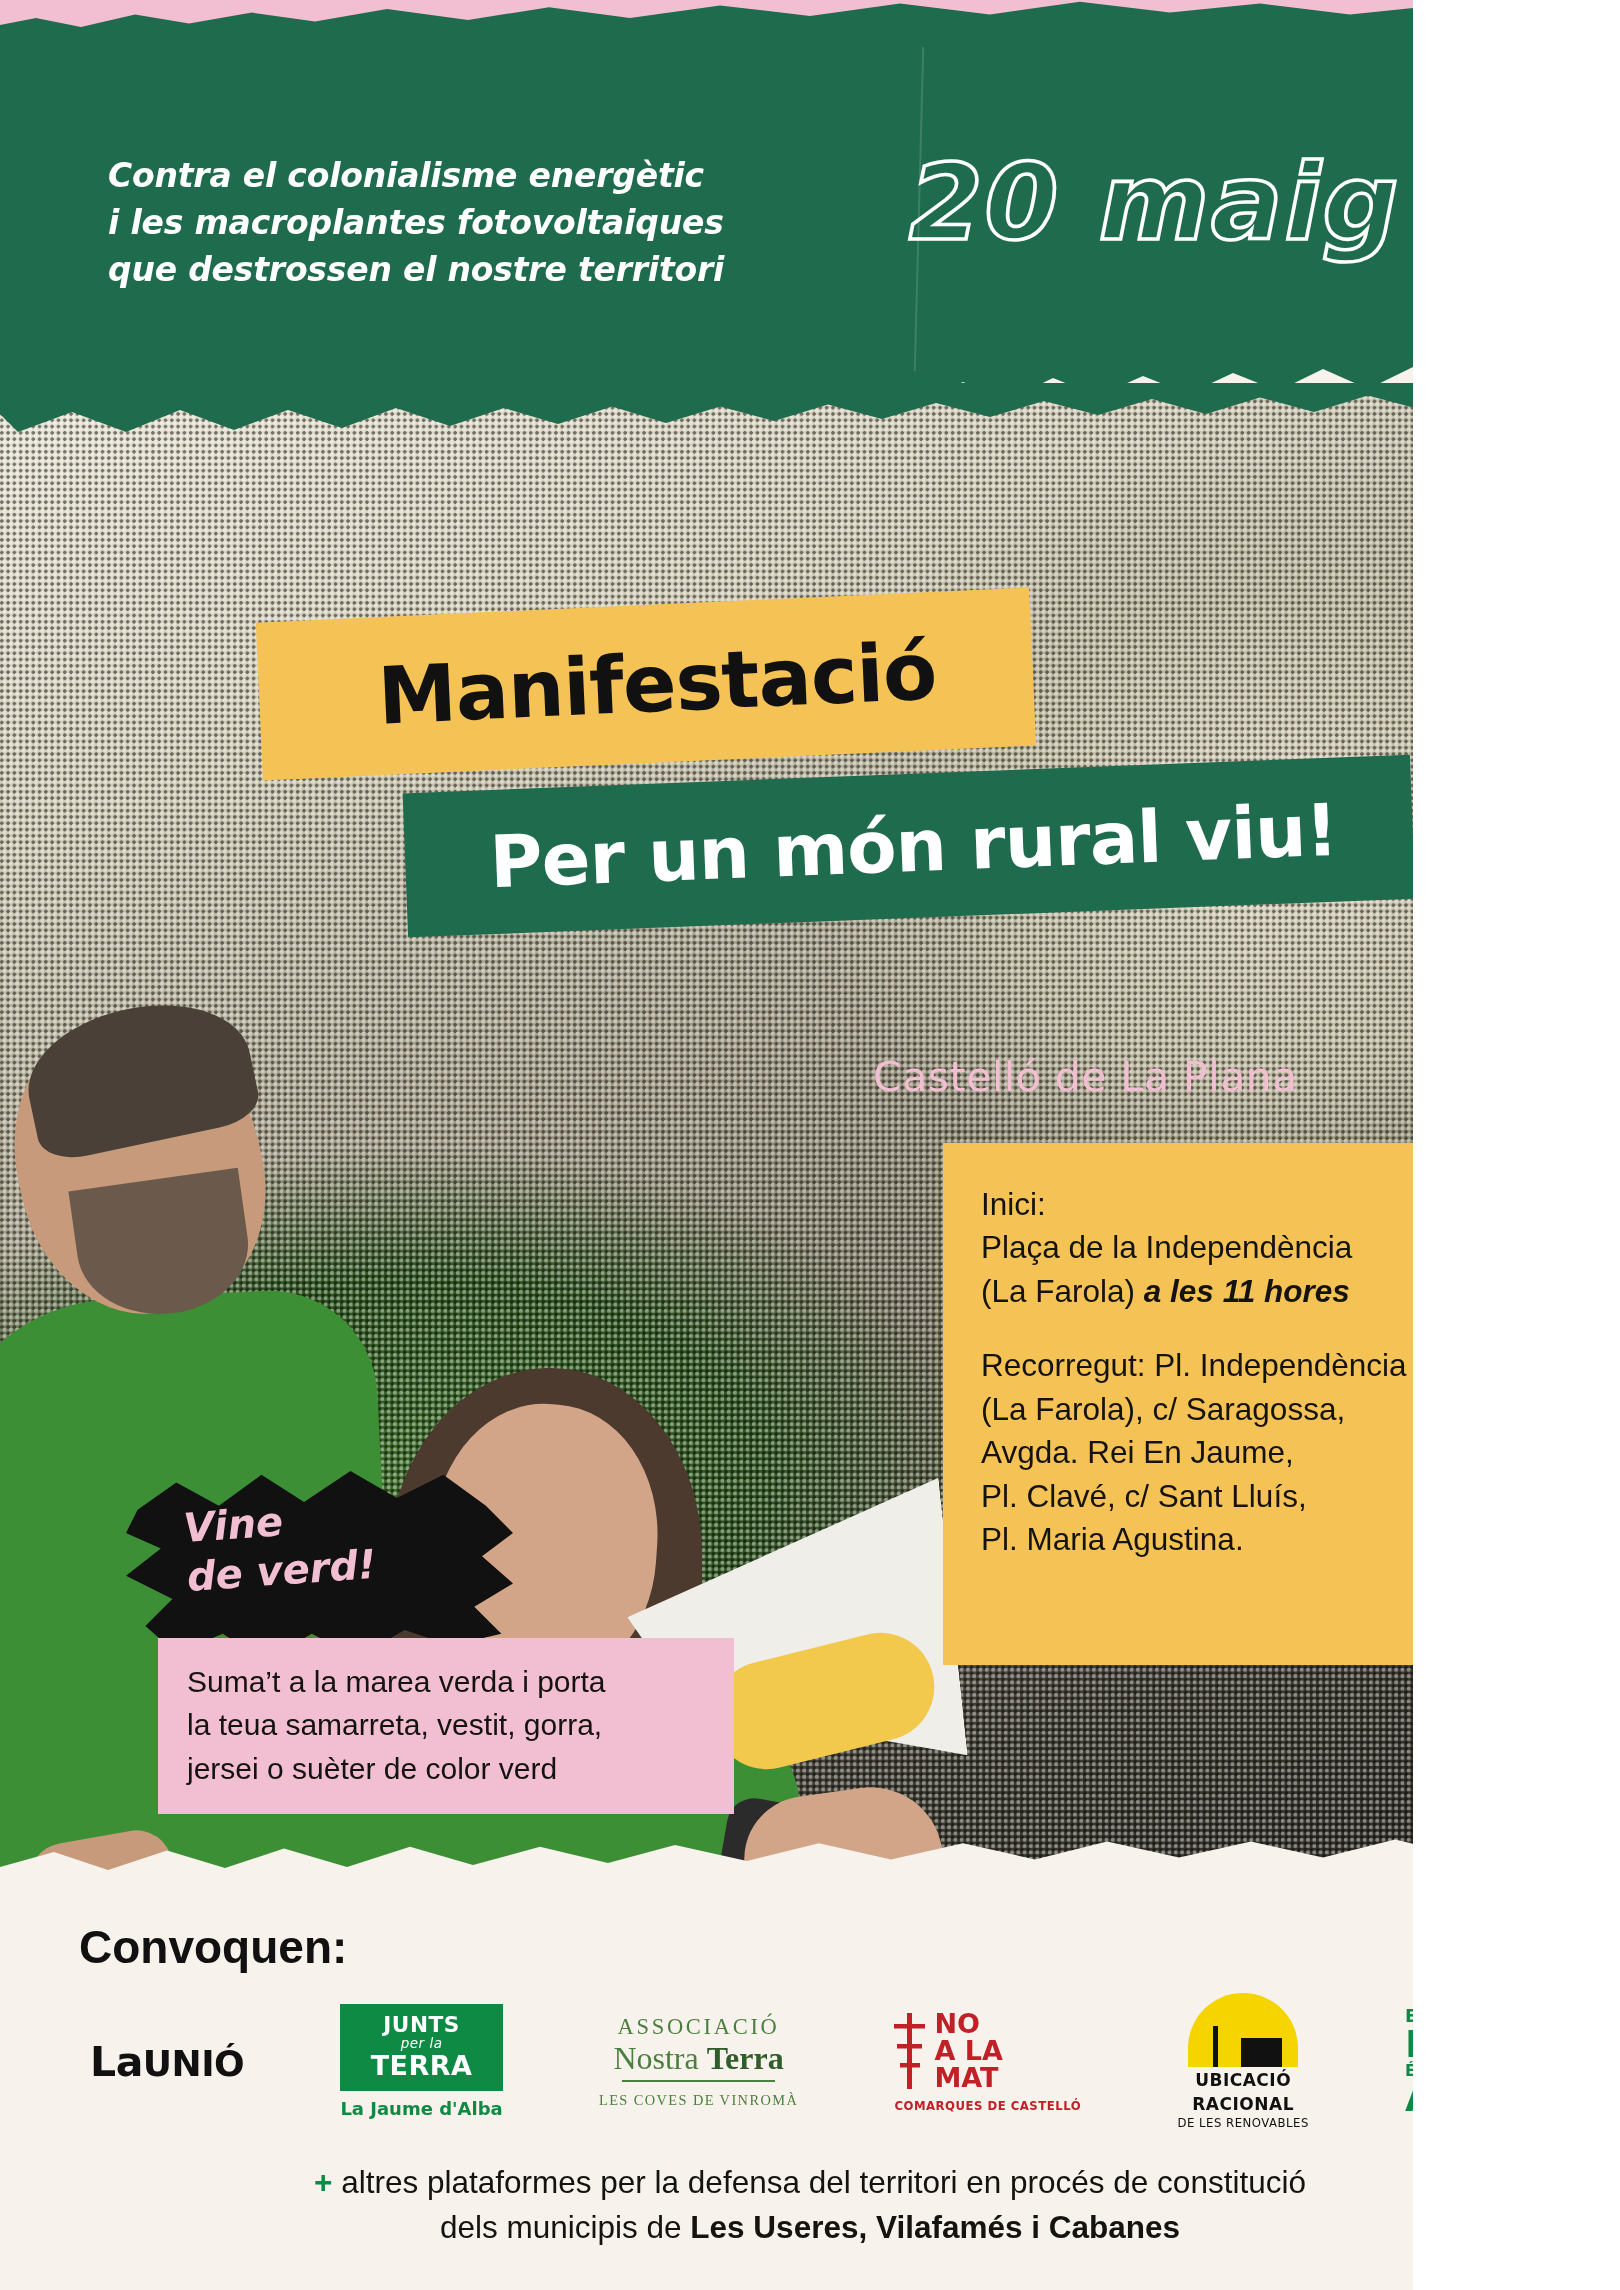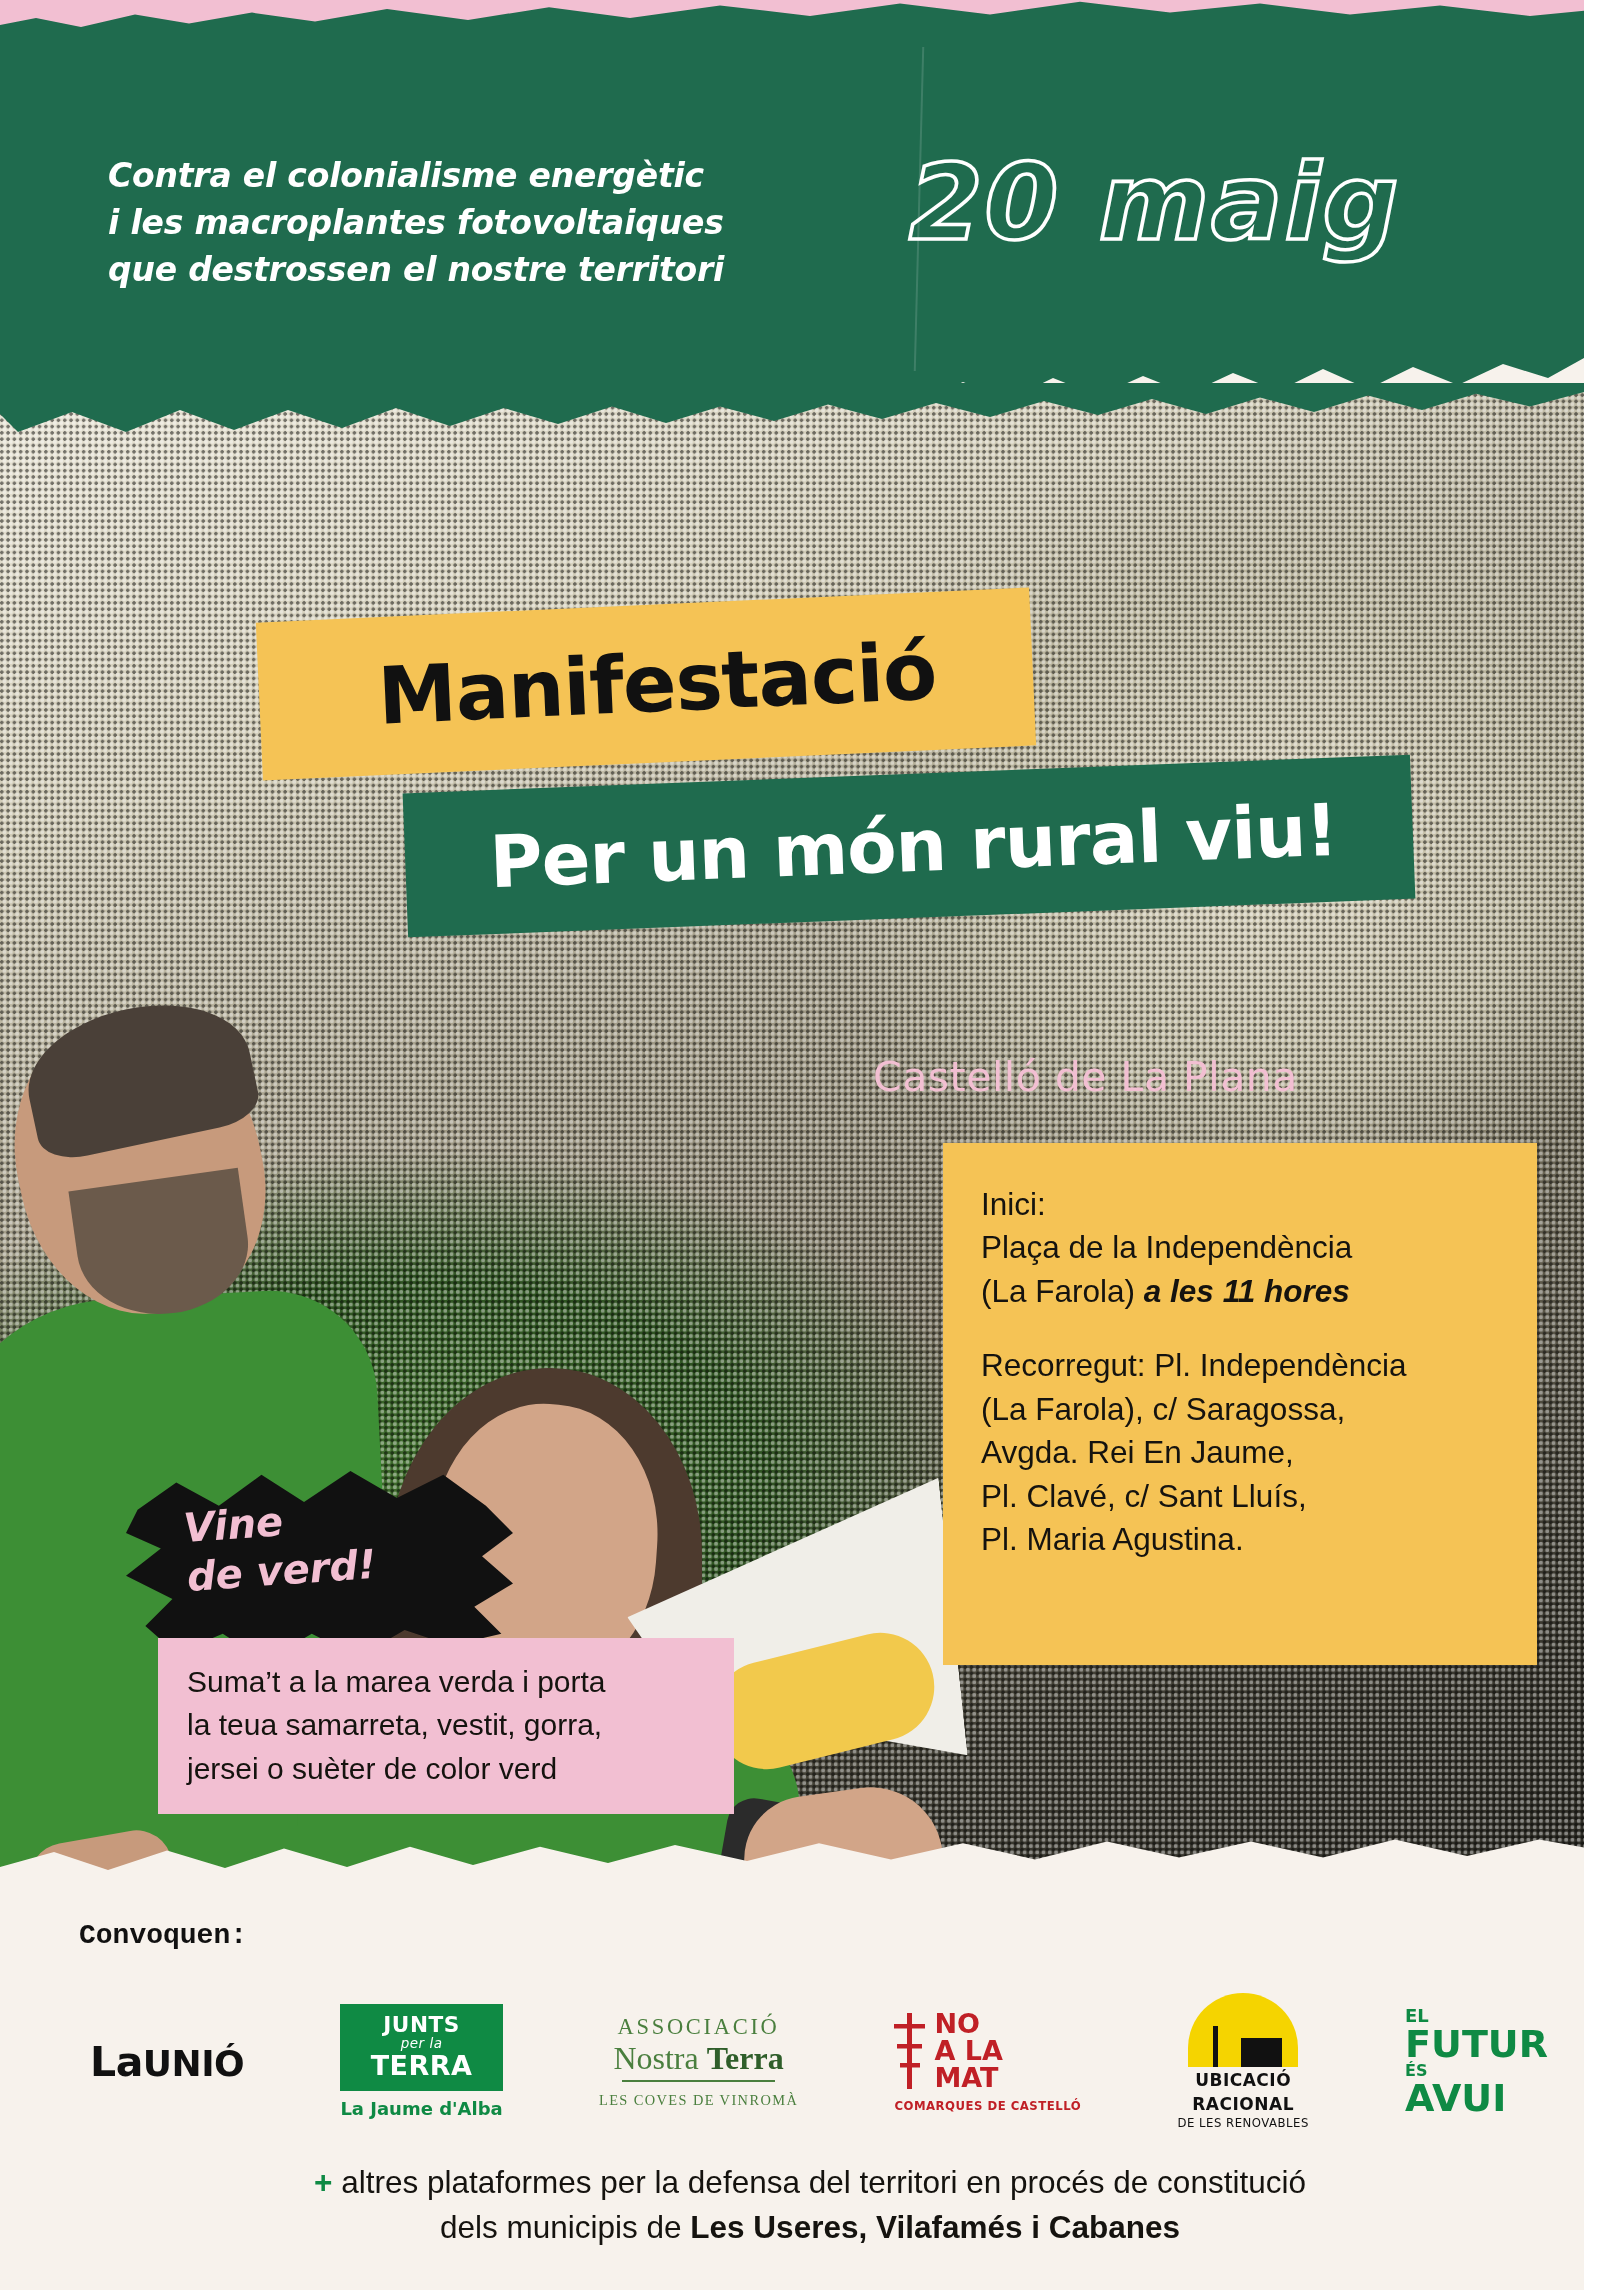--- a/index.html
+++ b/index.html
@@ -9,21 +9,21 @@
   }
   body {
     width: 1620px;
     height: 2291px;
     overflow: hidden;
     font-family: "Liberation Sans", sans-serif;
   }
 
   .poster {
     position: relative;
-    width: 1584px;
+    width: 1413px;
     height: 2291px;
     background: #f7f2ec;
     overflow: hidden;
   }
 
   
   .top-pink {
     position: absolute;
     left: 0; top: 0;
     width: 1620px;
@@ -393,23 +393,23 @@
       1395px 3.6px, 1467px 20px, 1539px 3.6px, 1620px 18px,
       1620px 455px, 0 455px
     );
   }
 
   .convoquen {
     position: absolute;
     left: 79px; top: 1920px;
     z-index: 12;
     color: #111111;
-    font-family: Liberation Mono, monospace;
-    font-weight: bold;
-    font-size: 28px;
+    font-family: Liberation Sans, sans-serif;
+    font-weight: bold;
+    font-size: 46px;
   }
 
   .logos {
     position: absolute;
     left: 90px; top: 1994px;
     width: 1458px;
     height: 135px;
     z-index: 12;
     display: flex;
     align-items: center;

